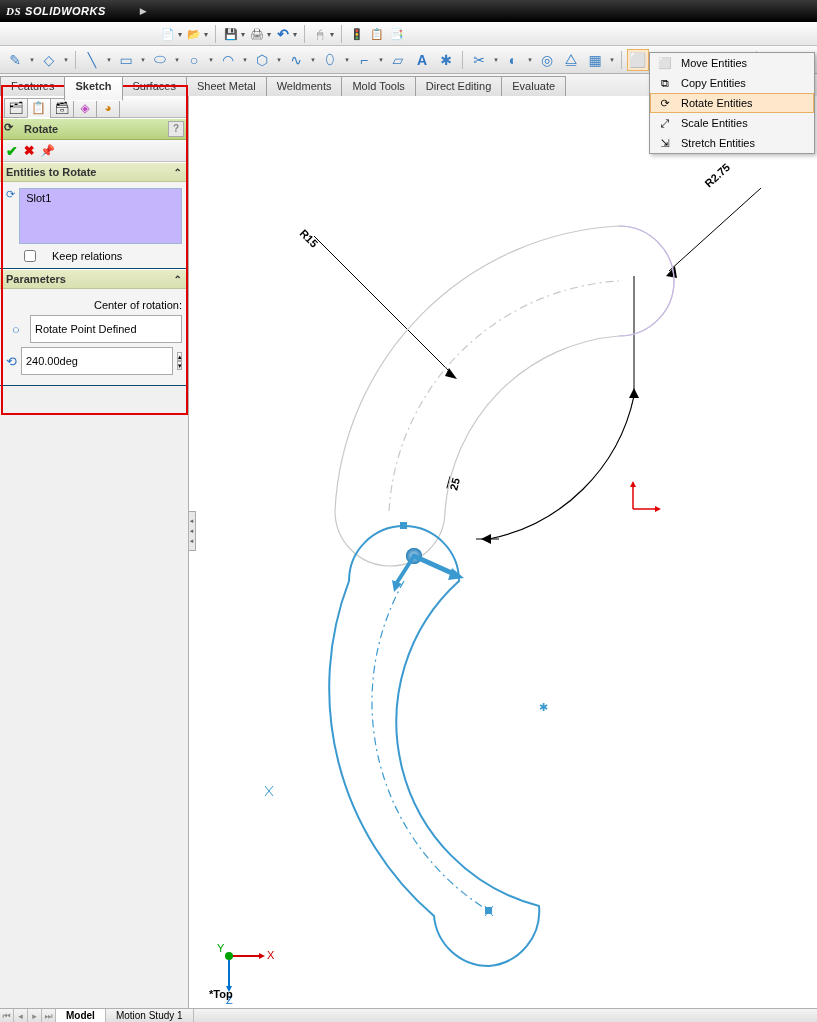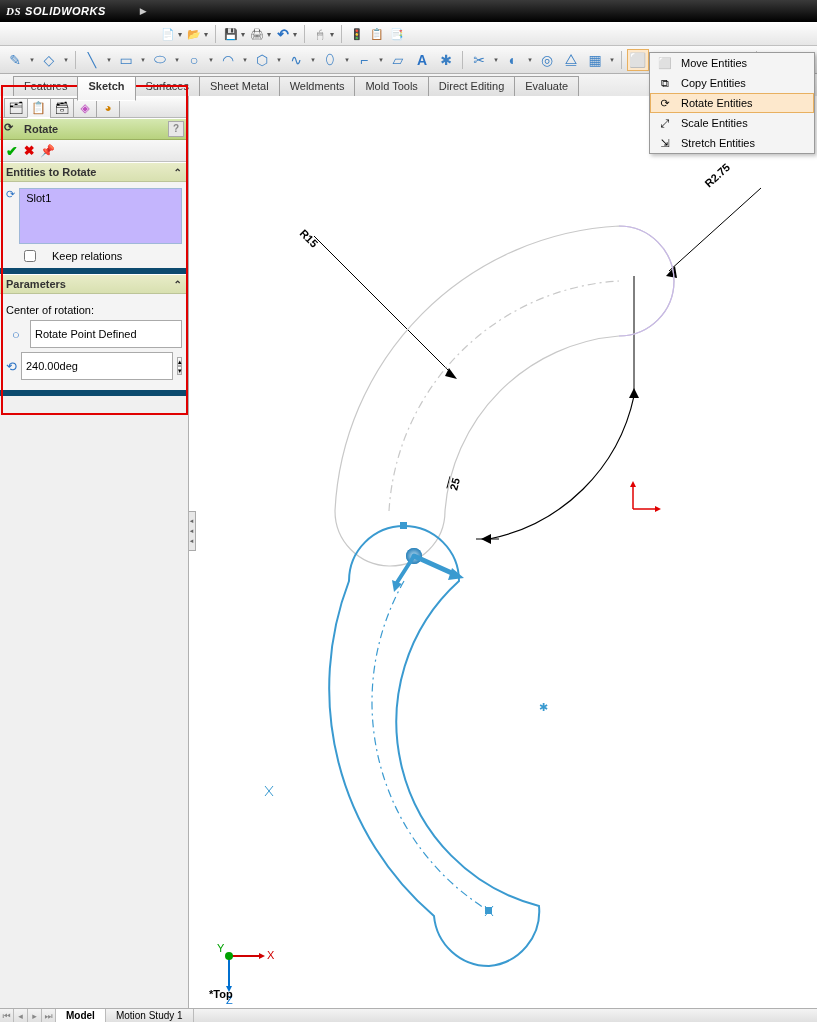--- a/index.html
+++ b/index.html
@@ -25,21 +25,21 @@
   .ticon.h::before{content:"📑";}
   .dsep{width:1px;height:18px;background:#bbb;margin:0 3px;}
   .tinydrop{font-size:8px;color:#555;margin-left:-2px;}
 
   
   .tool2 { height: 28px; background: linear-gradient(#fafafa,#e0e0e0); border-bottom:1px solid #b0b0b0; display:flex; align-items:center; padding-left:4px; gap:2px;}
   .t2i { width:22px; height:22px; display:flex; align-items:center; justify-content:center; font-size:14px; color:#3a7fc4; border:1px solid transparent;}
   .t2drop{font-size:7px;color:#555;width:8px;text-align:center;}
 
   
-  .cmdtabs { height: 27px; background: linear-gradient(#f5f5f5,#e4e4e4); border-bottom:1px solid #a0a0a0; display:flex; padding-left:13px;}
+  .cmdtabs { height: 27px; background: linear-gradient(#f5f5f5,#e4e4e4); border-bottom:1px solid #a0a0a0; display:flex; padding-left:0;}
   .cmdtab { padding: 3px 10px; border:1px solid #a0a0a0; border-bottom:none; background:linear-gradient(#f0f0f0,#dcdcdc); margin-right:-1px; margin-top:2px; color:#333;}
   .cmdtab.active { background:linear-gradient(#fff,#f4f4f4); font-weight:bold; position:relative; z-index:1; border-bottom:1px solid #fff; margin-bottom:-1px;}
 
   
   .main { position:absolute; top:96px; left:0; right:0; bottom:14px; display:flex; }
 
   
   .fmgr { width:189px; background:#f0f0f0; border-right:1px solid #b0b0b0; display:flex; flex-direction:column;}
   .fmgr-tabs{ height:22px; background:linear-gradient(#fdfdfd,#e2e2e2); border-bottom:1px solid #b8b8b8; display:flex; padding:2px 4px 0 4px; gap:0;}
   .fmgr-tab{ width:24px; height:20px; border:1px solid #a8a8a8; display:flex; align-items:center; justify-content:center; font-size:12px; background:linear-gradient(#f8f8f8,#e4e4e4); margin-right:-1px;}
@@ -47,30 +47,30 @@
 
   .pm-title{ height:22px; background:linear-gradient(#d5e8b0,#b8d27e); border-top:1px solid #fff; border-bottom:1px solid #9ab060; display:flex; align-items:center; padding:0 4px; font-weight:bold; color:#333;}
   .pm-title .q{ margin-left:auto; width:16px; height:16px; background:#e8e8e8; border:1px solid #aaa; text-align:center; line-height:14px; font-size:10px; color:#888;}
   .pm-title .ricon{width:16px;height:16px;margin-right:4px;display:inline-block;}
 
   .pm-okrow{height:22px; background:linear-gradient(#f8f8f8,#e8e8e8); border-bottom:1px solid #c0c0c0; display:flex; align-items:center; padding:0 6px; gap:6px;}
   .pm-ok{color:#0a0; font-size:14px; font-weight:bold;}
   .pm-cancel{color:#d00; font-size:13px; font-weight:bold;}
   .pm-pin{color:#888; font-size:12px;}
 
-  .pm-section{border-bottom:6px solid #0c4a6e;}
+  .pm-section{border-bottom:1px solid #0c4a6e;}
   .pm-sechead{height:20px; background:linear-gradient(#e8ecc8,#d8e0b0); border-top:1px solid #fff; border-bottom:1px solid #bcc498; display:flex; align-items:center; padding:0 6px; font-weight:bold; color:#333;}
   .pm-sechead .caret{margin-left:auto; font-size:10px;}
   .pm-body{padding:6px; background:#f4f4f4;}
 
   .entity-box{background:#c4b5fd; border:1px solid #9fb8d8; min-height:56px; padding:3px 6px;}
   .chkrow{display:flex; align-items:center; gap:16px; margin-top:6px; padding-left:18px;}
   .chkrow input{width:12px;height:12px;}
 
-  .param-lbl{text-align:left; margin:4px 0;}
+  .param-lbl{text-align:right; margin:4px 0;}
   .param-row{display:flex; align-items:center; gap:4px; margin:4px 0;}
   .param-row .picon{width:20px; display:flex; justify-content:center; color:#2a72c4; font-size:13px;}
   .param-input{flex:1; background:#fff; border:1px solid #aaa; padding:2px 4px; height:28px;}
   .spinner{width:16px; display:flex; flex-direction:column;}
   .spinner span{height:9px; border:1px solid #aaa; background:linear-gradient(#fff,#e0e0e0); font-size:7px; text-align:center; line-height:7px;}
 
   .redbox-panel{position:absolute; border:2px solid #e00000; pointer-events:none;}
   .redbox1{left:1px; top:85px; width:187px; height:330px;}
   .redbox2{left:651px; top:95px; width:162px; height:20px;}
 

